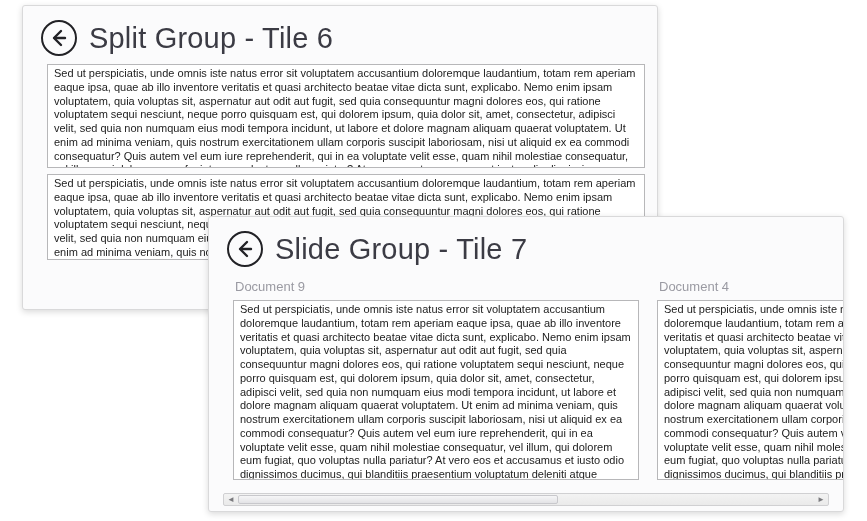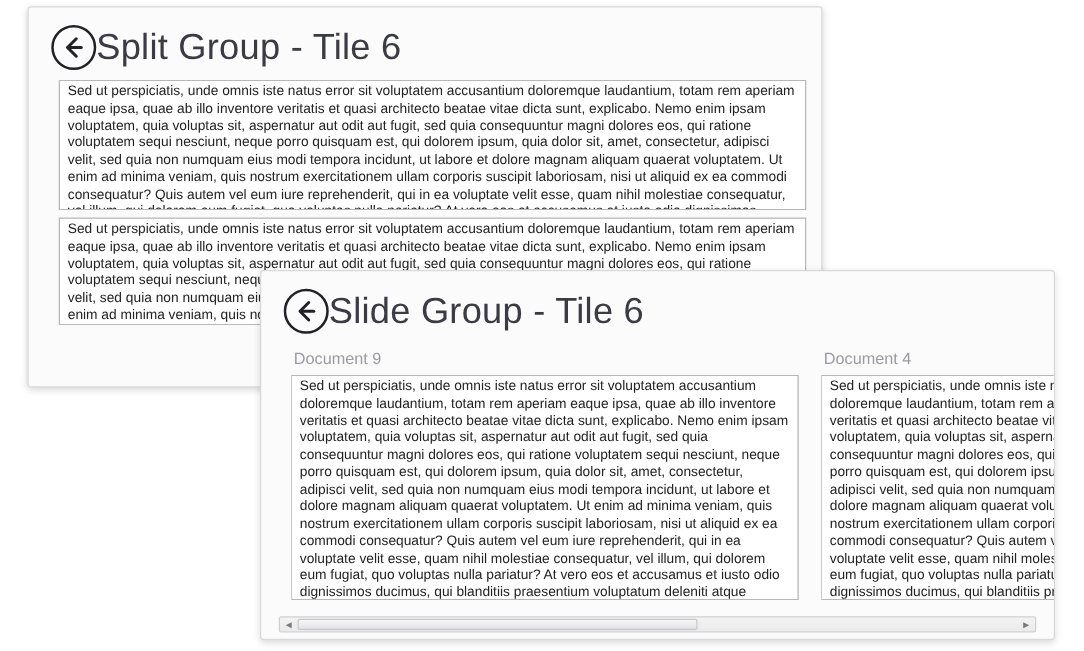--- a/index.html
+++ b/index.html
@@ -30,20 +30,21 @@
   .win-b {
     left: 208px;
     top: 216px;
     width: 636px;
     height: 296px;
   }
   .header {
     display: flex;
     align-items: center;
     padding: 14px 18px 10px 18px;
+    gap: 12px;
   }
   .back {
     width: 36px;
     height: 36px;
     border: 2px solid #222226;
     border-radius: 50%;
     display: flex;
     align-items: center;
     justify-content: center;
     cursor: pointer;
@@ -175,21 +176,21 @@
 </div>
 
 <div class="window win-b">
   <div class="header">
     <div class="back">
       <svg width="20" height="20" viewBox="0 0 20 20">
         <path d="M12 3 L5 10 L12 17" fill="none" stroke="#222226" stroke-width="2.4" stroke-linecap="round" stroke-linejoin="round"></path>
         <line x1="5.5" y1="10" x2="16" y2="10" stroke="#222226" stroke-width="2.4" stroke-linecap="round"></line>
       </svg>
     </div>
-    <div class="title">Slide Group - Tile 6</div>
+    <div class="title">Slide Group - Tile 7</div>
   </div>
   <div class="docs-row">
     <div class="doc-col">
       <div class="doc-label">Document 9</div>
       <div class="doc-box">Sed ut perspiciatis, unde omnis iste natus error sit voluptatem accusantium doloremque laudantium, totam rem aperiam eaque ipsa, quae ab illo inventore veritatis et quasi architecto beatae vitae dicta sunt, explicabo. Nemo enim ipsam voluptatem, quia voluptas sit, aspernatur aut odit aut fugit, sed quia consequuntur magni dolores eos, qui ratione voluptatem sequi nesciunt, neque porro quisquam est, qui dolorem ipsum, quia dolor sit, amet, consectetur, adipisci velit, sed quia non numquam eius modi tempora incidunt, ut labore et dolore magnam aliquam quaerat voluptatem. Ut enim ad minima veniam, quis nostrum exercitationem ullam corporis suscipit laboriosam, nisi ut aliquid ex ea commodi consequatur? Quis autem vel eum iure reprehenderit, qui in ea voluptate velit esse, quam nihil molestiae consequatur, vel illum, qui dolorem eum fugiat, quo voluptas nulla pariatur? At vero eos et accusamus et iusto odio dignissimos ducimus, qui blanditiis praesentium voluptatum deleniti atque corrupti, quos dolores et quas molestias excepturi sint, obcaecati cupiditate non provident, similique sunt in culpa, qui officia deserunt mollitia animi, id est laborum et dolorum fuga.</div>
     </div>
     <div class="doc-col">
       <div class="doc-label">Document 4</div>
       <div class="doc-box">Sed ut perspiciatis, unde omnis iste natus error sit voluptatem accusantium doloremque laudantium, totam rem aperiam eaque ipsa, quae ab illo inventore veritatis et quasi architecto beatae vitae dicta sunt, explicabo. Nemo enim ipsam voluptatem, quia voluptas sit, aspernatur aut odit aut fugit, sed quia consequuntur magni dolores eos, qui ratione voluptatem sequi nesciunt, neque porro quisquam est, qui dolorem ipsum, quia dolor sit, amet, consectetur, adipisci velit, sed quia non numquam eius modi tempora incidunt, ut labore et dolore magnam aliquam quaerat voluptatem. Ut enim ad minima veniam, quis nostrum exercitationem ullam corporis suscipit laboriosam, nisi ut aliquid ex ea commodi consequatur? Quis autem vel eum iure reprehenderit, qui in ea voluptate velit esse, quam nihil molestiae consequatur, vel illum, qui dolorem eum fugiat, quo voluptas nulla pariatur? At vero eos et accusamus et iusto odio dignissimos ducimus, qui blanditiis praesentium voluptatum deleniti atque corrupti, quos dolores et quas molestias excepturi sint, obcaecati cupiditate non provident, similique sunt in culpa, qui officia deserunt mollitia animi, id est laborum et dolorum fuga.</div>
     </div>

